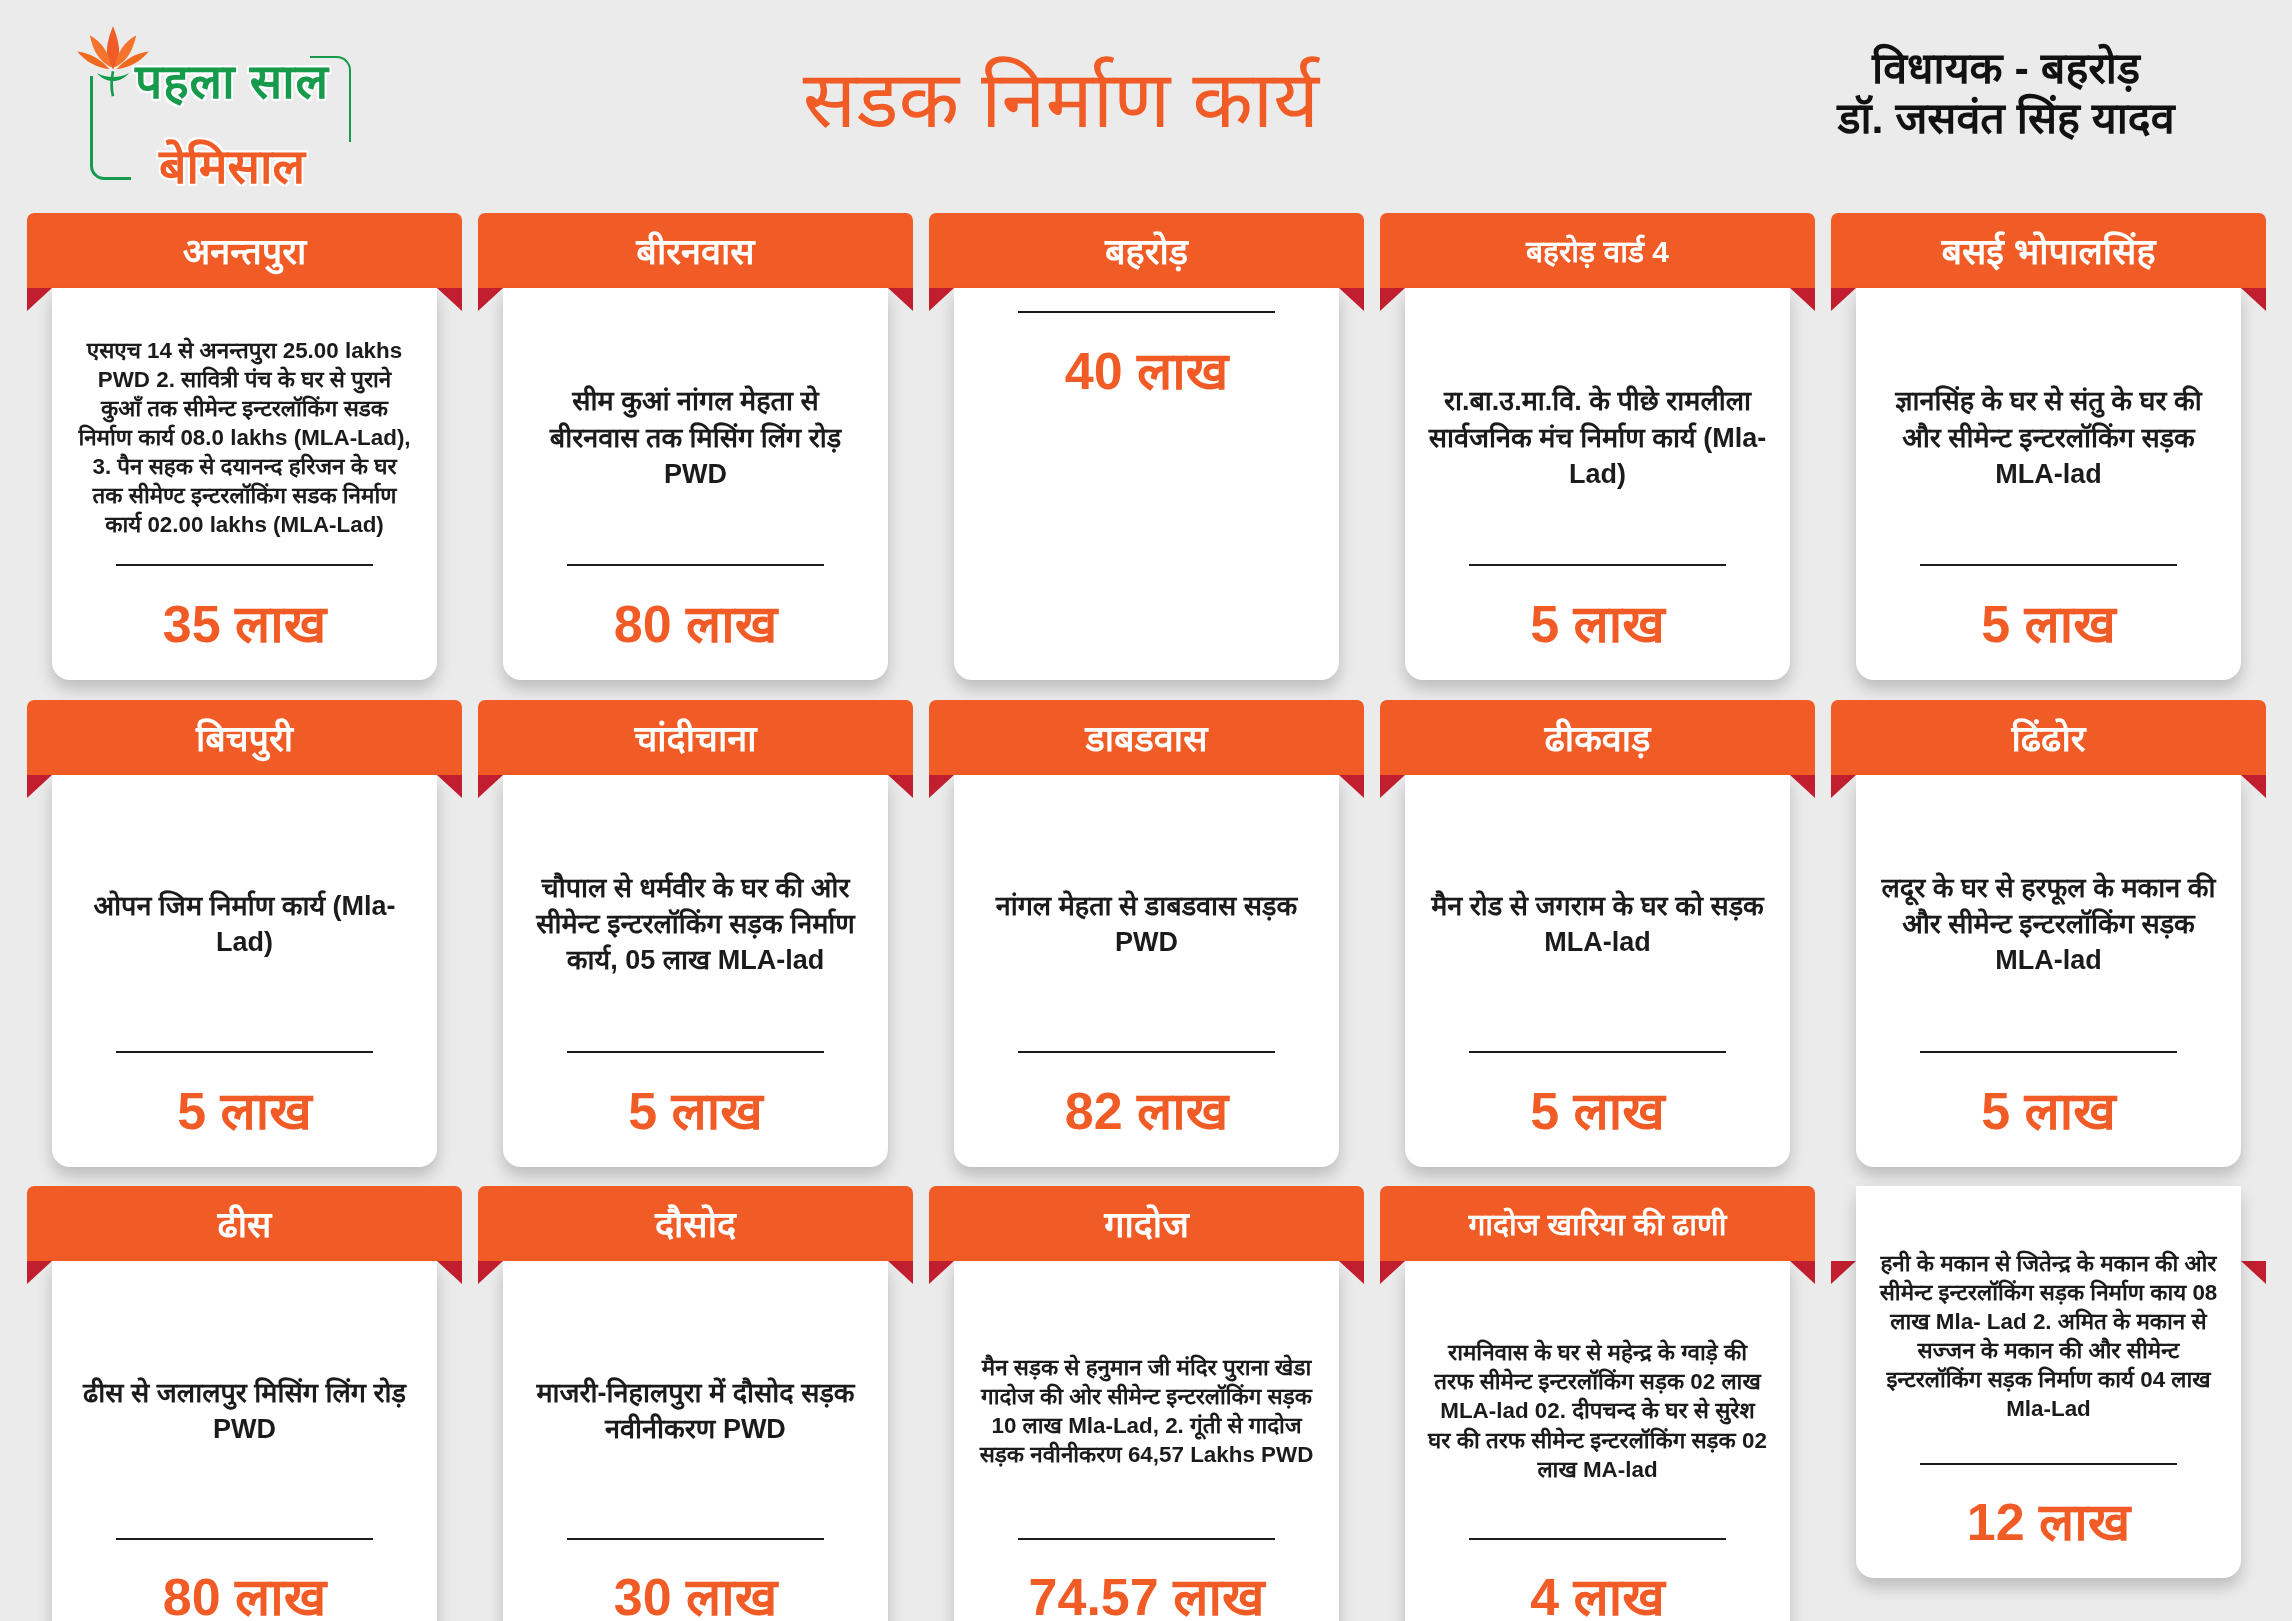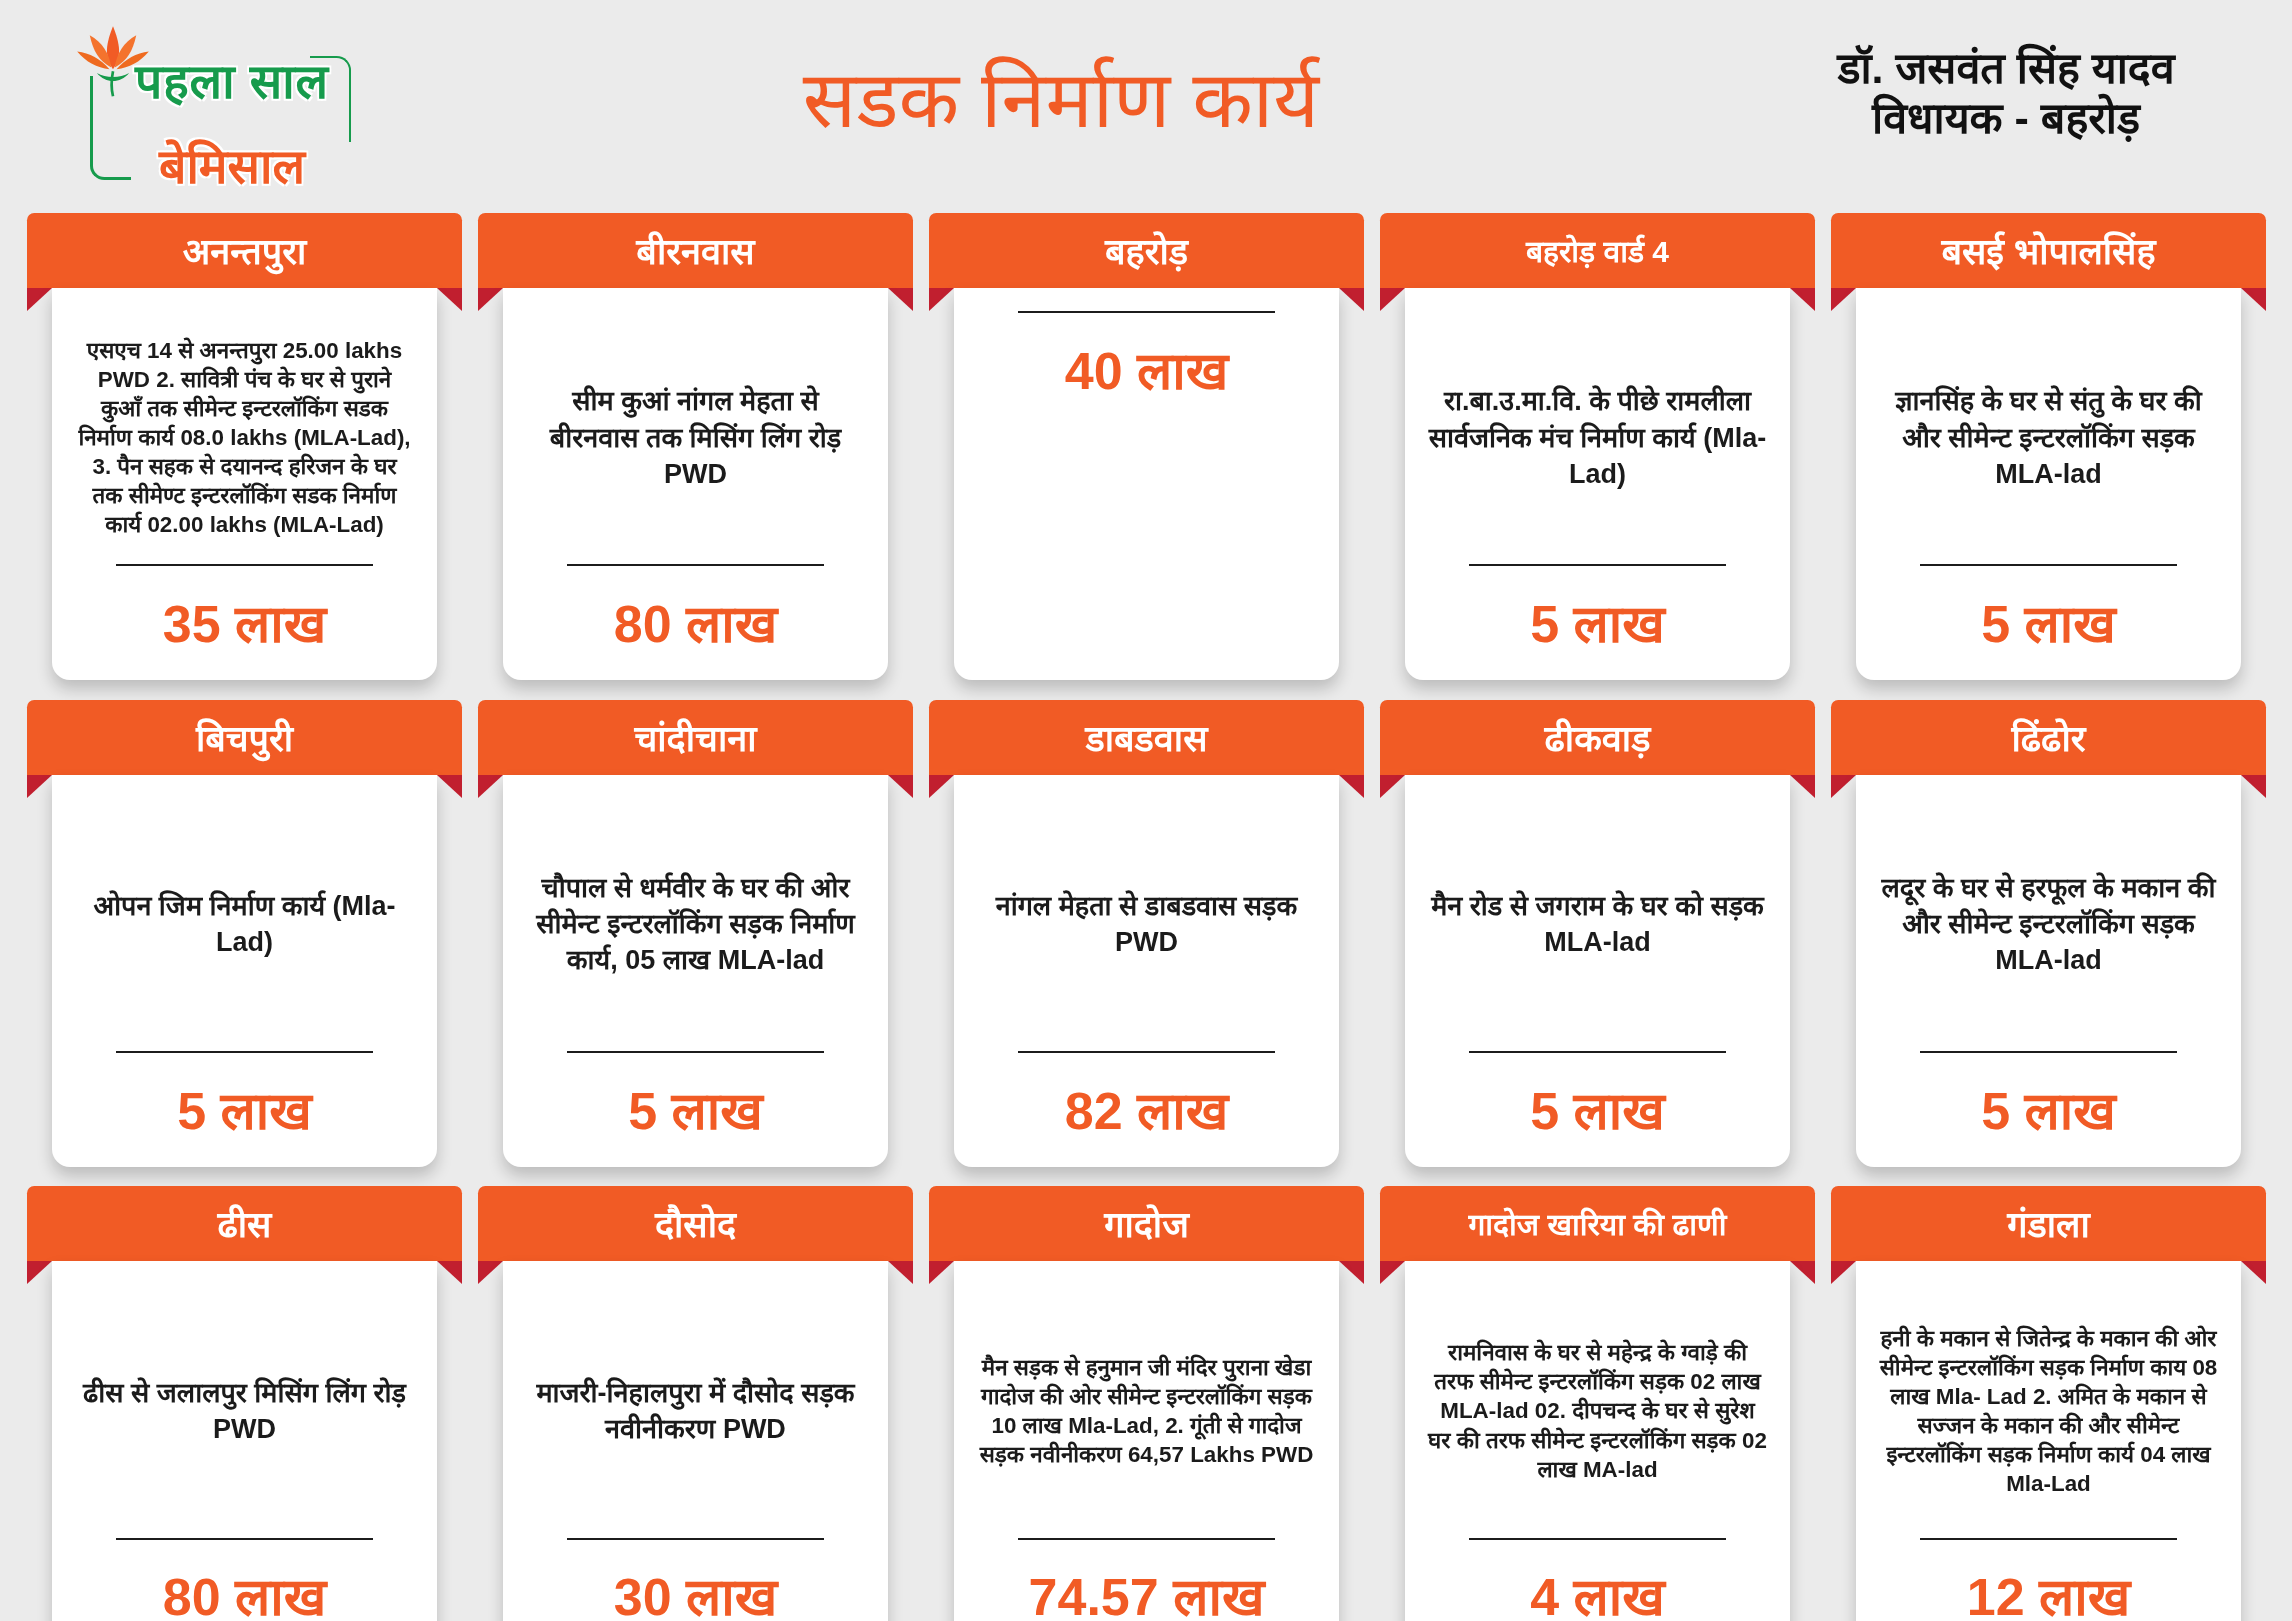--- a/index.html
+++ b/index.html
@@ -125,22 +125,22 @@
       </span>
       <span class="bracket-left"></span>
       <span class="bracket-right"></span>
       <div class="logo-line1">पहला साल</div>
       <div class="logo-line2">बेमिसाल</div>
     </div>
 
     <div class="main-title">सडक निर्माण कार्य</div>
 
     <div class="mla-block">
+      <div>विधायक - बहरोड़</div>
       <div>डॉ. जसवंत सिंह यादव</div>
-      <div>विधायक - बहरोड़</div>
     </div>
   </div>
 
   <div class="grid" id="card-grid">
     <div class="card">
       <div class="ribbon">अनन्तपुरा</div>
       <span class="fold left"></span>
       <span class="fold right"></span>
       <div class="card-body">
         <div class="desc small">एसएच 14 से अनन्तपुरा 25.00 lakhs PWD 2. सावित्री पंच के घर से पुराने कुआँ तक सीमेन्ट इन्टरलॉकिंग सडक निर्माण कार्य 08.0 lakhs (MLA-Lad), 3. पैन सहक से दयानन्द हरिजन के घर तक सीमेण्ट इन्टरलॉकिंग सडक निर्माण कार्य 02.00 lakhs (MLA-Lad)</div>
@@ -285,21 +285,20 @@
       <span class="fold left"></span>
       <span class="fold right"></span>
       <div class="card-body">
         <div class="desc small">रामनिवास के घर से महेन्द्र के ग्वाड़े की तरफ सीमेन्ट इन्टरलॉकिंग सड़क 02 लाख MLA-lad 02. दीपचन्द के घर से सुरेश घर की तरफ सीमेन्ट इन्टरलॉकिंग सड़क 02 लाख MA-lad</div>
         <div class="divider"></div>
         <div class="amount">4 लाख</div>
       </div>
     </div>
 
     <div class="card">
-      <div class="ribbon">गंडाला</div>
       <span class="fold left"></span>
       <span class="fold right"></span>
       <div class="card-body">
         <div class="desc small">हनी के मकान से जितेन्द्र के मकान की ओर सीमेन्ट इन्टरलॉकिंग सड़क निर्माण काय 08 लाख Mla- Lad 2. अमित के मकान से सज्जन के मकान की और सीमेन्ट इन्टरलॉकिंग सड़क निर्माण कार्य 04 लाख Mla-Lad</div>
         <div class="divider"></div>
         <div class="amount">12 लाख</div>
       </div>
     </div>
   </div>
 

